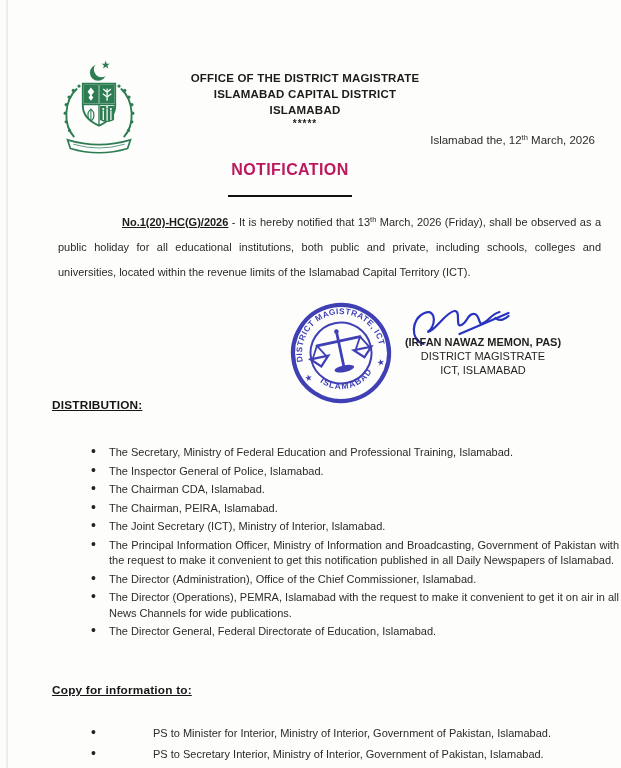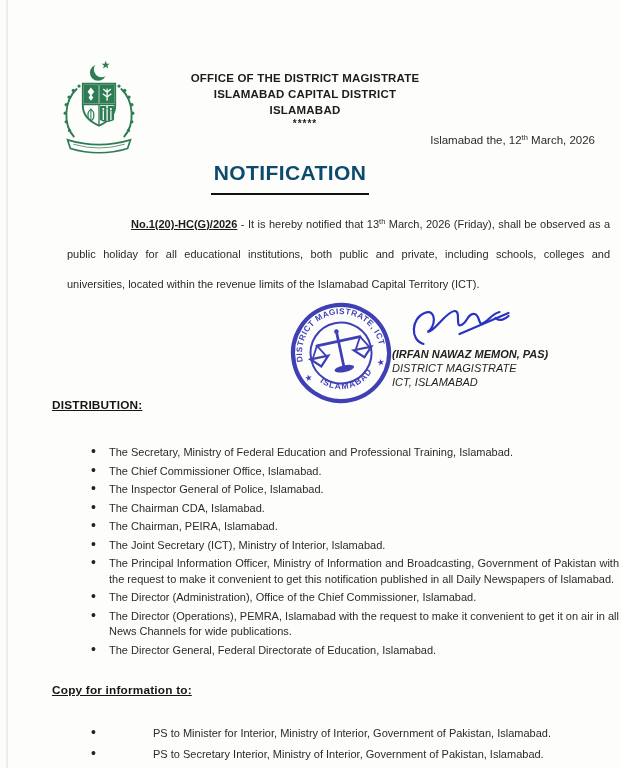--- a/index.html
+++ b/index.html
@@ -13,36 +13,36 @@
 
   
   .emblem { position:absolute; left:56px; top:58px; width:86px; height:100px; }
   .header-text { position:absolute; left:110px; top:70px; width:390px; text-align:center; }
   .header-line { font-weight:bold; font-size:11.5px; line-height:16px; letter-spacing:0.2px; color:#1c1c1c; }
   .header-stars { font-weight:bold; font-size:10px; line-height:12px; letter-spacing:1px; color:#1c1c1c; }
   .date-line { position:absolute; top:133px; right:26px; font-size:11.5px; color:#2b2b2b;margin-left:6px; }
 
   
   .title-wrap { position:absolute; left:0; top:161px; width:580px; text-align:center; }
-  .title-text { display:inline-block; font-size:21px; font-weight:bold; letter-spacing:0.4px;
-    color:#0c4a6e; border-bottom:2.5px solid #111; padding:0 3px 8px 3px; }
+  .title-text { display:inline-block; font-size:16px; font-weight:bold; letter-spacing:0.4px;
+    color:#be185d; border-bottom:2.5px solid #111; padding:0 3px 16px 3px; }
 
   
-  .para { position:absolute; left:67px; top:196px; width:543px;
-    font-size:11px; line-height:30px; text-align:justify; text-indent:64px; color:#2b2b2b; }
+  .para { position:absolute; left:58px; top:196px; width:543px;
+    font-size:11px; line-height:25px; text-align:justify; text-indent:64px; color:#2b2b2b; }
   .ref { font-weight:bold; text-decoration:underline; color:#1c1c1c; }
   .sup { font-size:7.5px; vertical-align:4px; }
 
   
   .stamp { position:absolute; left:283px; top:301px; width:116px; height:104px;
     transform:rotate(-12deg); opacity:0.92; }
   .stamp text { font-family:"Liberation Sans", sans-serif; font-weight:bold; fill:var(--stamp_blue,#3030b0); }
   .signature { position:absolute; left:404px; top:304px; width:112px; height:50px; }
-  .signatory { position:absolute; left:392px; top:348px; width:182px; 
-    font-size:11px; line-height:13.8px; color:#1f1f1f;font-style:italic; }
+  .signatory { position:absolute; left:392px; top:336px; width:182px; text-align:center;
+    font-size:11px; line-height:13.8px; color:#1f1f1f; }
   .signatory .name { font-weight:bold; }
 
   
   .section-heading { position:absolute; left:52px; font-size:11.8px; font-weight:bold;
     text-decoration:underline; color:#161616; letter-spacing:0.2px; }
   .dist-heading { top:398px; }
   .copy-heading { top:683px; }
   ul.doc-list { position:absolute; left:93px; margin:16px; padding:0; list-style:none; width:510px; }
   .dist-list { top:429px; }
   .copy-list { top:710px; }
@@ -161,21 +161,20 @@
 
   <div class="signatory">
     <div class="name">(IRFAN NAWAZ MEMON, PAS)</div>
     <div>DISTRICT MAGISTRATE</div>
     <div>ICT, ISLAMABAD</div>
   </div>
 
   <div class="section-heading dist-heading">DISTRIBUTION:</div>
   <ul class="doc-list dist-list">
     <li>The Secretary, Ministry of Federal Education and Professional Training, Islamabad.</li>
-    <li>The Chief Commissioner Office, Islamabad.</li>
     <li>The Inspector General of Police, Islamabad.</li>
     <li>The Chairman CDA, Islamabad.</li>
     <li>The Chairman, PEIRA, Islamabad.</li>
     <li>The Joint Secretary (ICT), Ministry of Interior, Islamabad.</li>
     <li>The Principal Information Officer, Ministry of Information and Broadcasting, Government of Pakistan with the request to make it convenient to get this notification published in all Daily Newspapers of Islamabad.</li>
     <li>The Director (Administration), Office of the Chief Commissioner, Islamabad.</li>
     <li>The Director (Operations), PEMRA, Islamabad with the request to make it convenient to get it on air in all News Channels for wide publications.</li>
     <li>The Director General, Federal Directorate of Education, Islamabad.</li>
   </ul>
 

